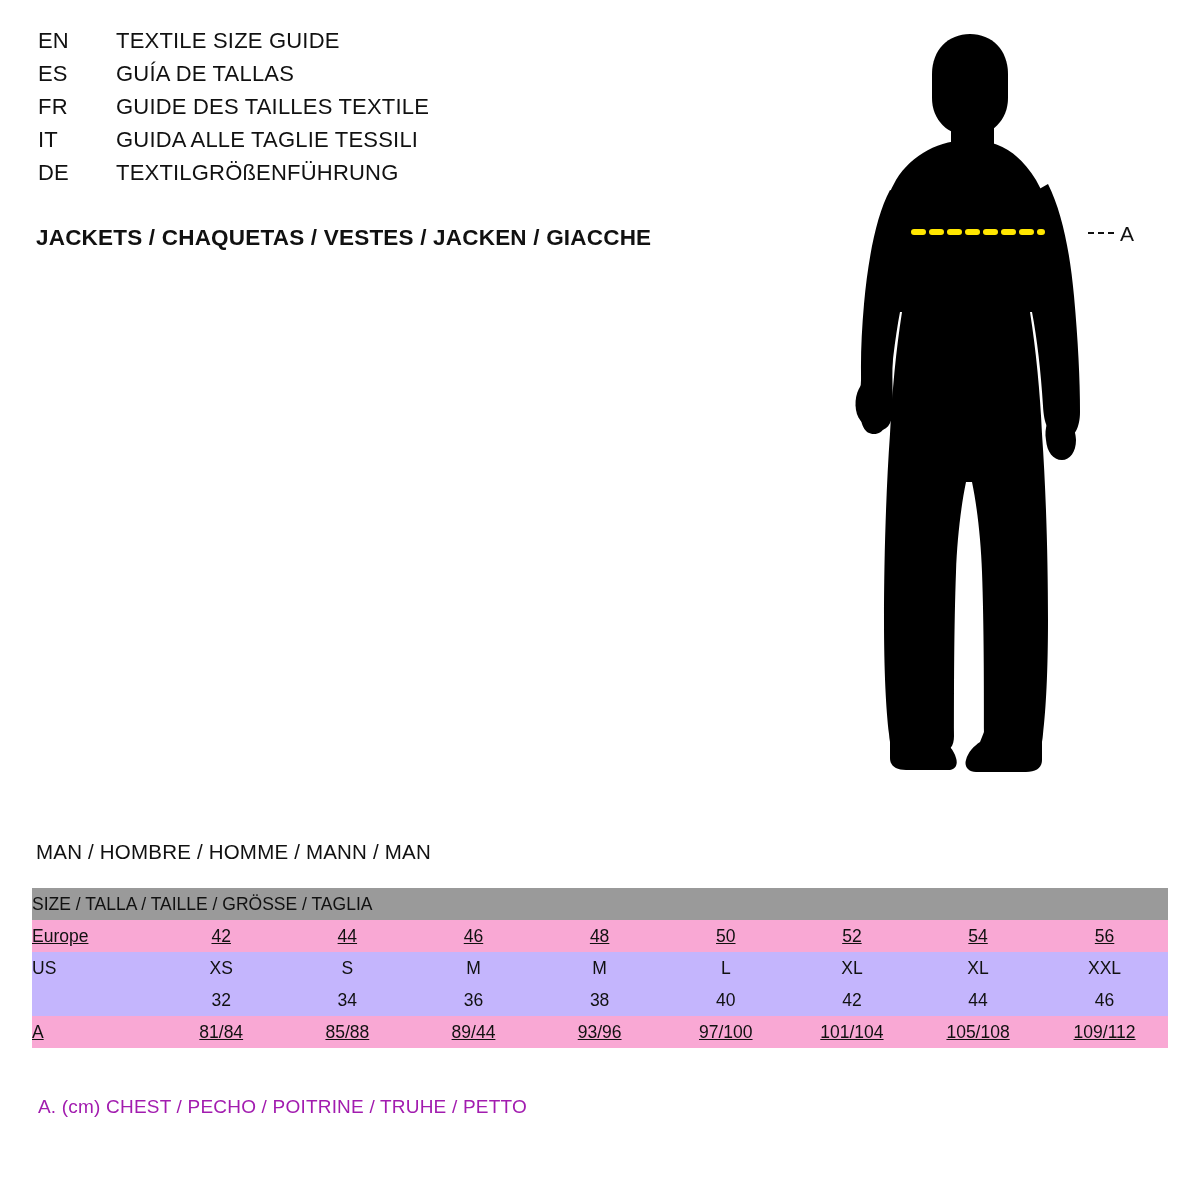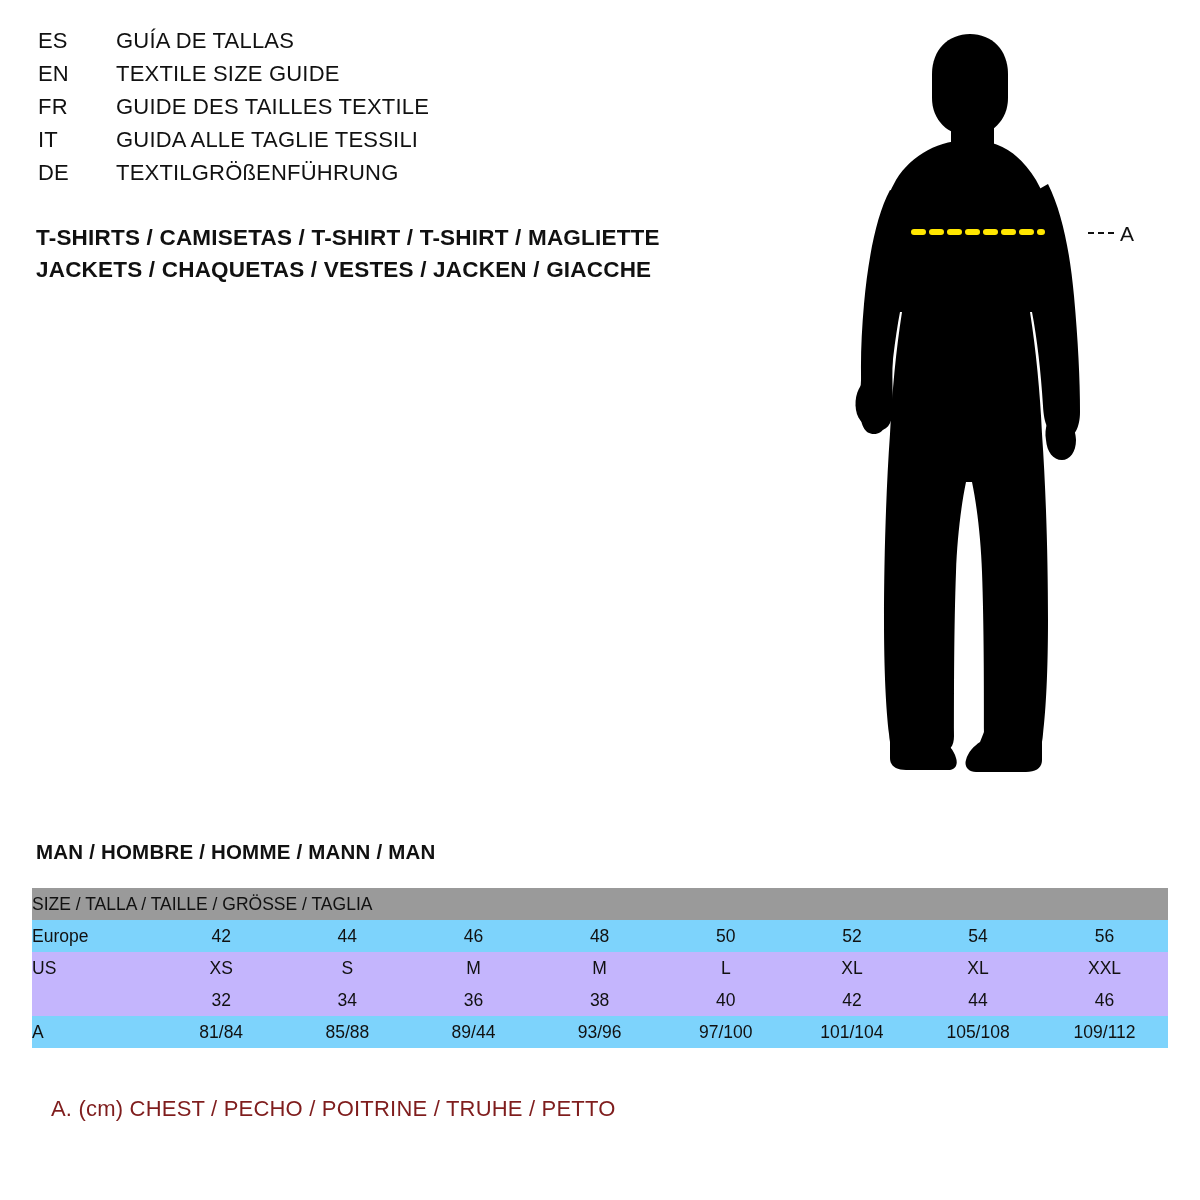--- a/index.html
+++ b/index.html
@@ -86,21 +86,21 @@
     width: 26px;
     border-top: 2.5px dashed #111;
   }
 
   
   .table-title {
     position: absolute;
     left: 36px;
     top: 840px;
     font-size: 20.5px;
-    font-weight: bold;
+    font-weight: normal;
     letter-spacing: 0.2px;
     color: #111;
   }
 
   table.size-table {
     position: absolute;
     left: 32px;
     top: 888px;
     width: 1136px;
     border-collapse: collapse;
@@ -112,68 +112,66 @@
     color: #111;
     padding: 0;
     vertical-align: middle;
   }
   .row-head td {
     background: #9a9a9a;
     font-size: 17.5px;
     color: #111;
   }
   .row-alt td { background: #c4b5fd; }
-  .row-plain td { background: #7dd3fc; }
+  .row-plain td { background: #f9a8d4; text-decoration: underline; }
   td.label-cell {
     text-align: left;
     padding-left: 10px;
     width: 168px;
   }
   td.val-cell { text-align: center; }
 
   .footnote {
     position: absolute;
     left: 38px;
     top: 1096px;
-    font-size: 22px;
-    color: #7f1d1d;
-    letter-spacing: 0.2px;
-    margin-left: 13px;
+    font-size: 19px;
+    color: #a21caf;
+    letter-spacing: 0.2px;
   }
 </style>
 </head>
 <body>
 
 <div class="page">
 
   <div class="lang-block">
     <div class="lang-row">
+      <span class="lang-code">EN</span>
+      <span class="lang-text">TEXTILE SIZE GUIDE</span>
+    </div>
+    <div class="lang-row">
       <span class="lang-code">ES</span>
       <span class="lang-text">GUÍA DE TALLAS</span>
     </div>
     <div class="lang-row">
-      <span class="lang-code">EN</span>
-      <span class="lang-text">TEXTILE SIZE GUIDE</span>
-    </div>
-    <div class="lang-row">
       <span class="lang-code">FR</span>
       <span class="lang-text">GUIDE DES TAILLES TEXTILE</span>
     </div>
     <div class="lang-row">
       <span class="lang-code">IT</span>
       <span class="lang-text">GUIDA ALLE TAGLIE TESSILI</span>
     </div>
     <div class="lang-row">
       <span class="lang-code">DE</span>
       <span class="lang-text">TEXTILGRÖßENFÜHRUNG</span>
     </div>
   </div>
 
   <div class="category-block">
-    <div class="category-line">T-SHIRTS / CAMISETAS / T-SHIRT / T-SHIRT / MAGLIETTE</div>
     <div class="category-line">JACKETS / CHAQUETAS / VESTES / JACKEN / GIACCHE</div>
   </div>
 
   <div class="figure-wrap">
     <svg width="360" height="780" viewBox="0 0 360 780" xmlns="http://www.w3.org/2000/svg" aria-hidden="true">
       <g>
 
         <path d="M150 14 C128 14 112 30 112 54 L112 78 C112 100 128 116 150 116 C172 116 188 100 188 78 L188 54 C188 30 172 14 150 14 Z" fill="#000"></path>
 
         <path d="M131 104 L131 136 L174 136 L174 104 Z" fill="#000"></path>

